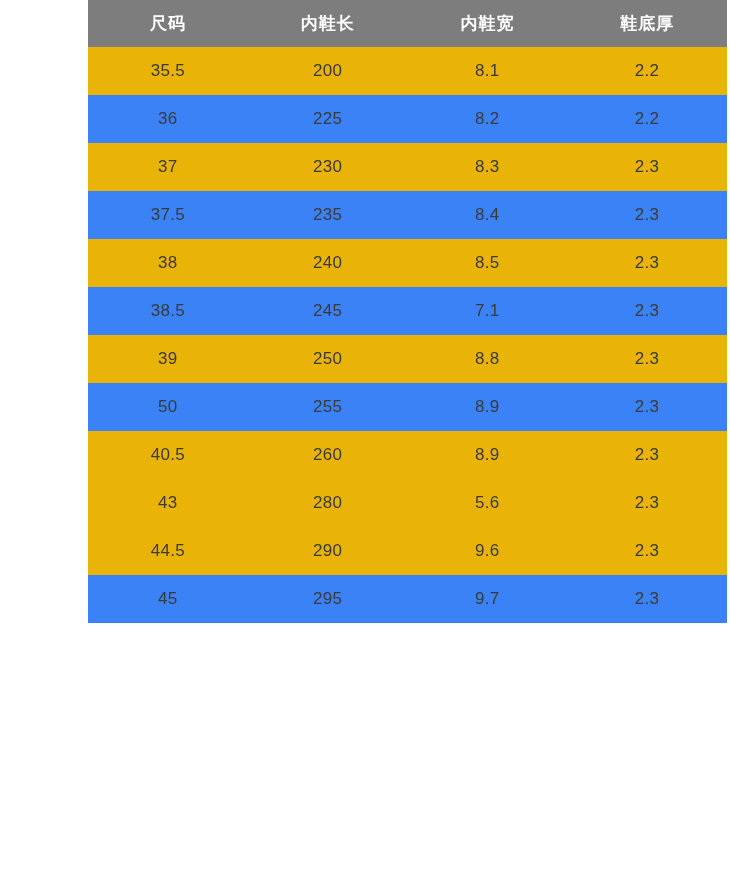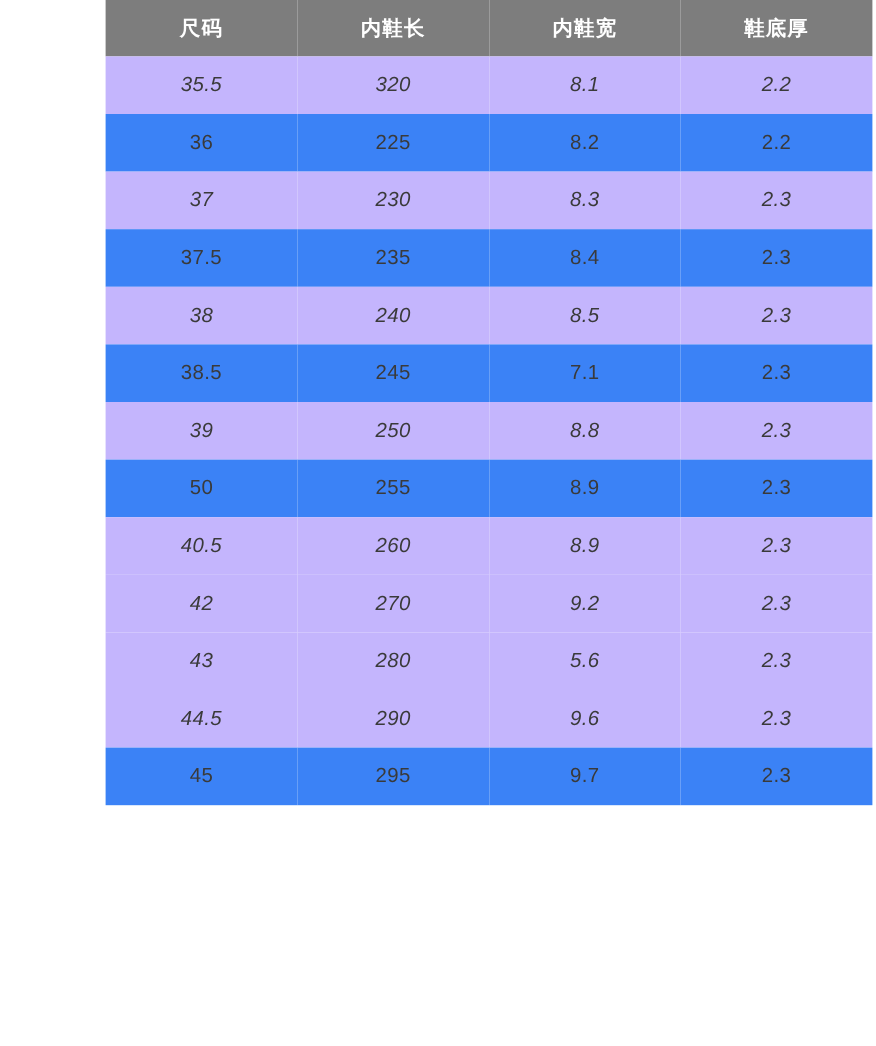--- a/index.html
+++ b/index.html
@@ -46,22 +46,21 @@
     height: 48px;
     font-size: 17px;
     font-weight: normal;
     color: #3a3a3a;
     text-align: center;
     vertical-align: middle;
     padding: 0;
     letter-spacing: 0.3px;
   }
   .size-table tbody tr.row-odd td {
-    background: #c4b5fd;
-    font-style: italic;
+    background: #eab308;
   }
   .size-table tbody tr.row-even td {
     background: #3b82f6;
   }
 </style>
 </head>
 <body>
 
 <div class="page">
   <table class="size-table">
@@ -75,21 +74,21 @@
       <tr>
         <th>尺码</th>
         <th>内鞋长</th>
         <th>内鞋宽</th>
         <th>鞋底厚</th>
       </tr>
     </thead>
     <tbody>
       <tr class="row-odd">
         <td>35.5</td>
-        <td>320</td>
+        <td>200</td>
         <td>8.1</td>
         <td>2.2</td>
       </tr>
       <tr class="row-even">
         <td>36</td>
         <td>225</td>
         <td>8.2</td>
         <td>2.2</td>
       </tr>
       <tr class="row-odd">
@@ -128,26 +127,20 @@
         <td>8.9</td>
         <td>2.3</td>
       </tr>
       <tr class="row-odd">
         <td>40.5</td>
         <td>260</td>
         <td>8.9</td>
         <td>2.3</td>
       </tr>
       <tr class="row-odd">
-        <td>42</td>
-        <td>270</td>
-        <td>9.2</td>
-        <td>2.3</td>
-      </tr>
-      <tr class="row-odd">
         <td>43</td>
         <td>280</td>
         <td>5.6</td>
         <td>2.3</td>
       </tr>
       <tr class="row-odd">
         <td>44.5</td>
         <td>290</td>
         <td>9.6</td>
         <td>2.3</td>

